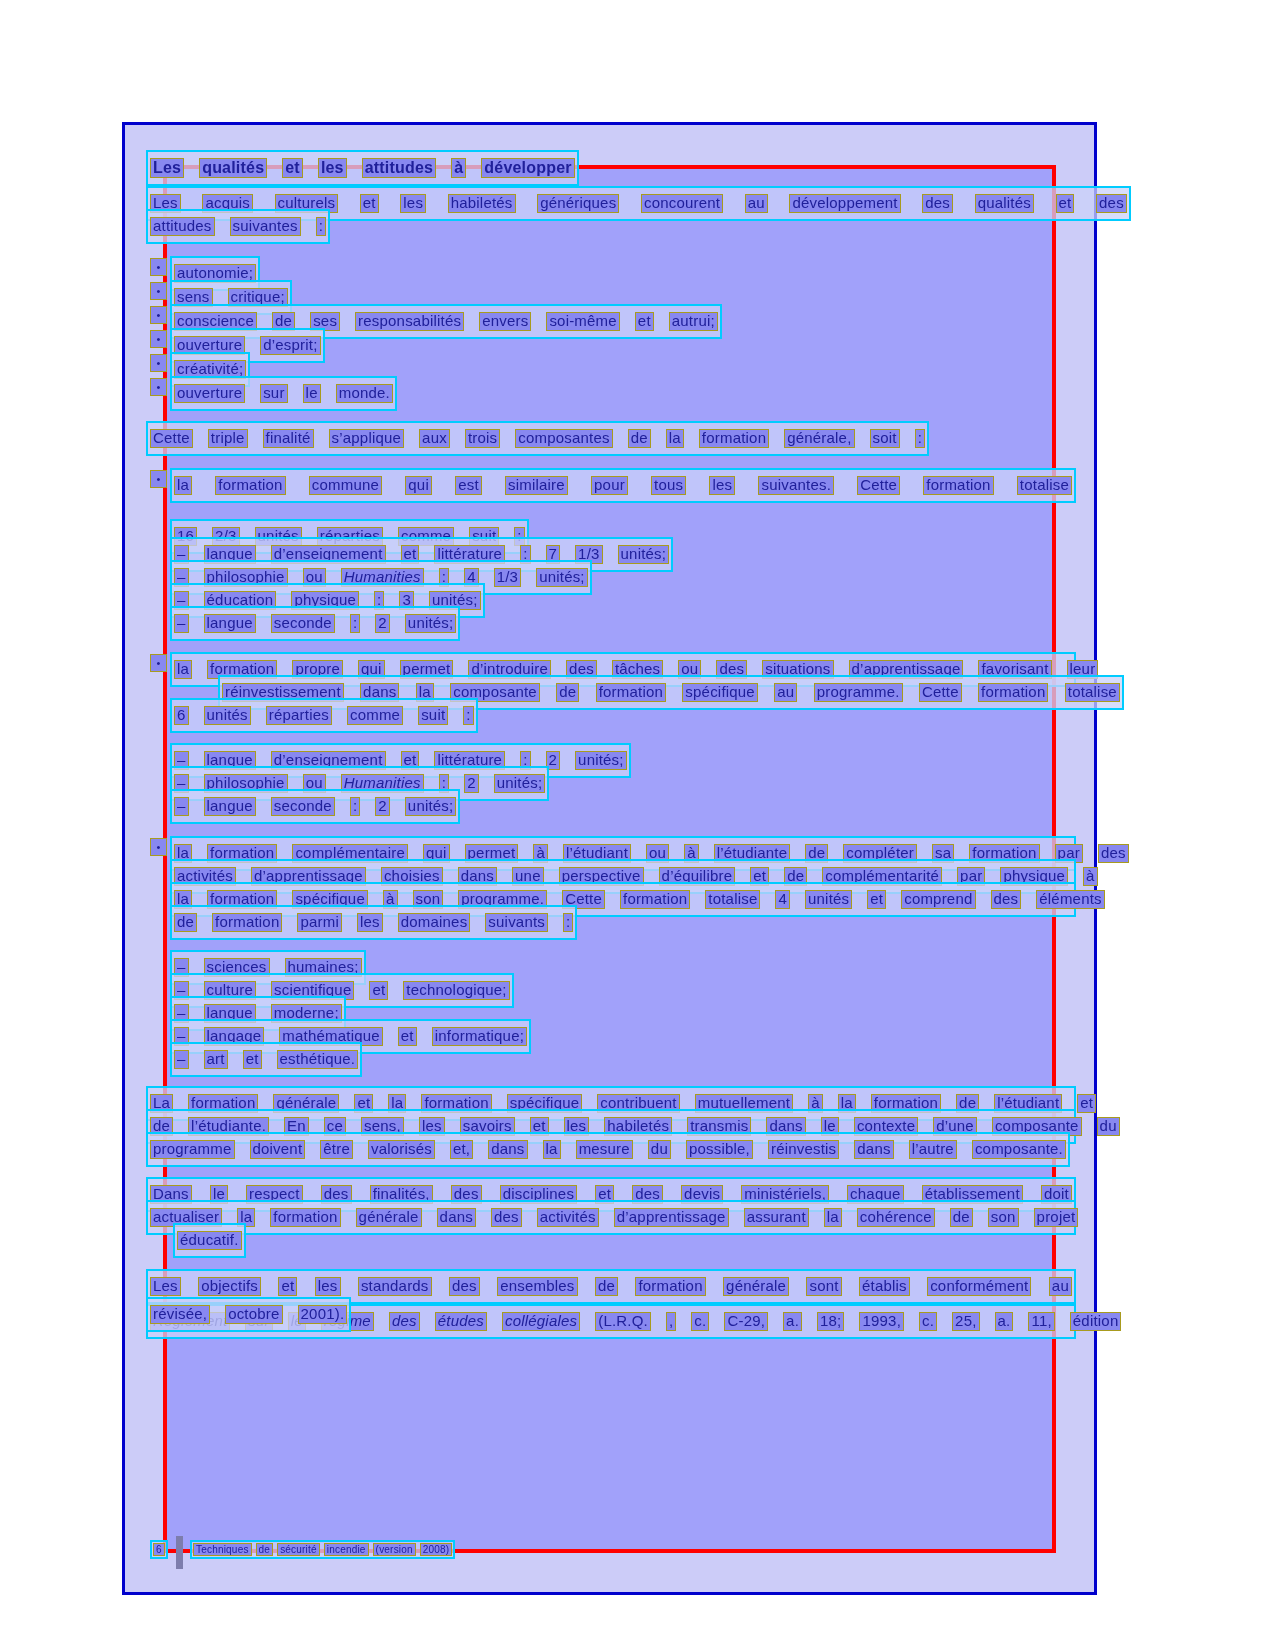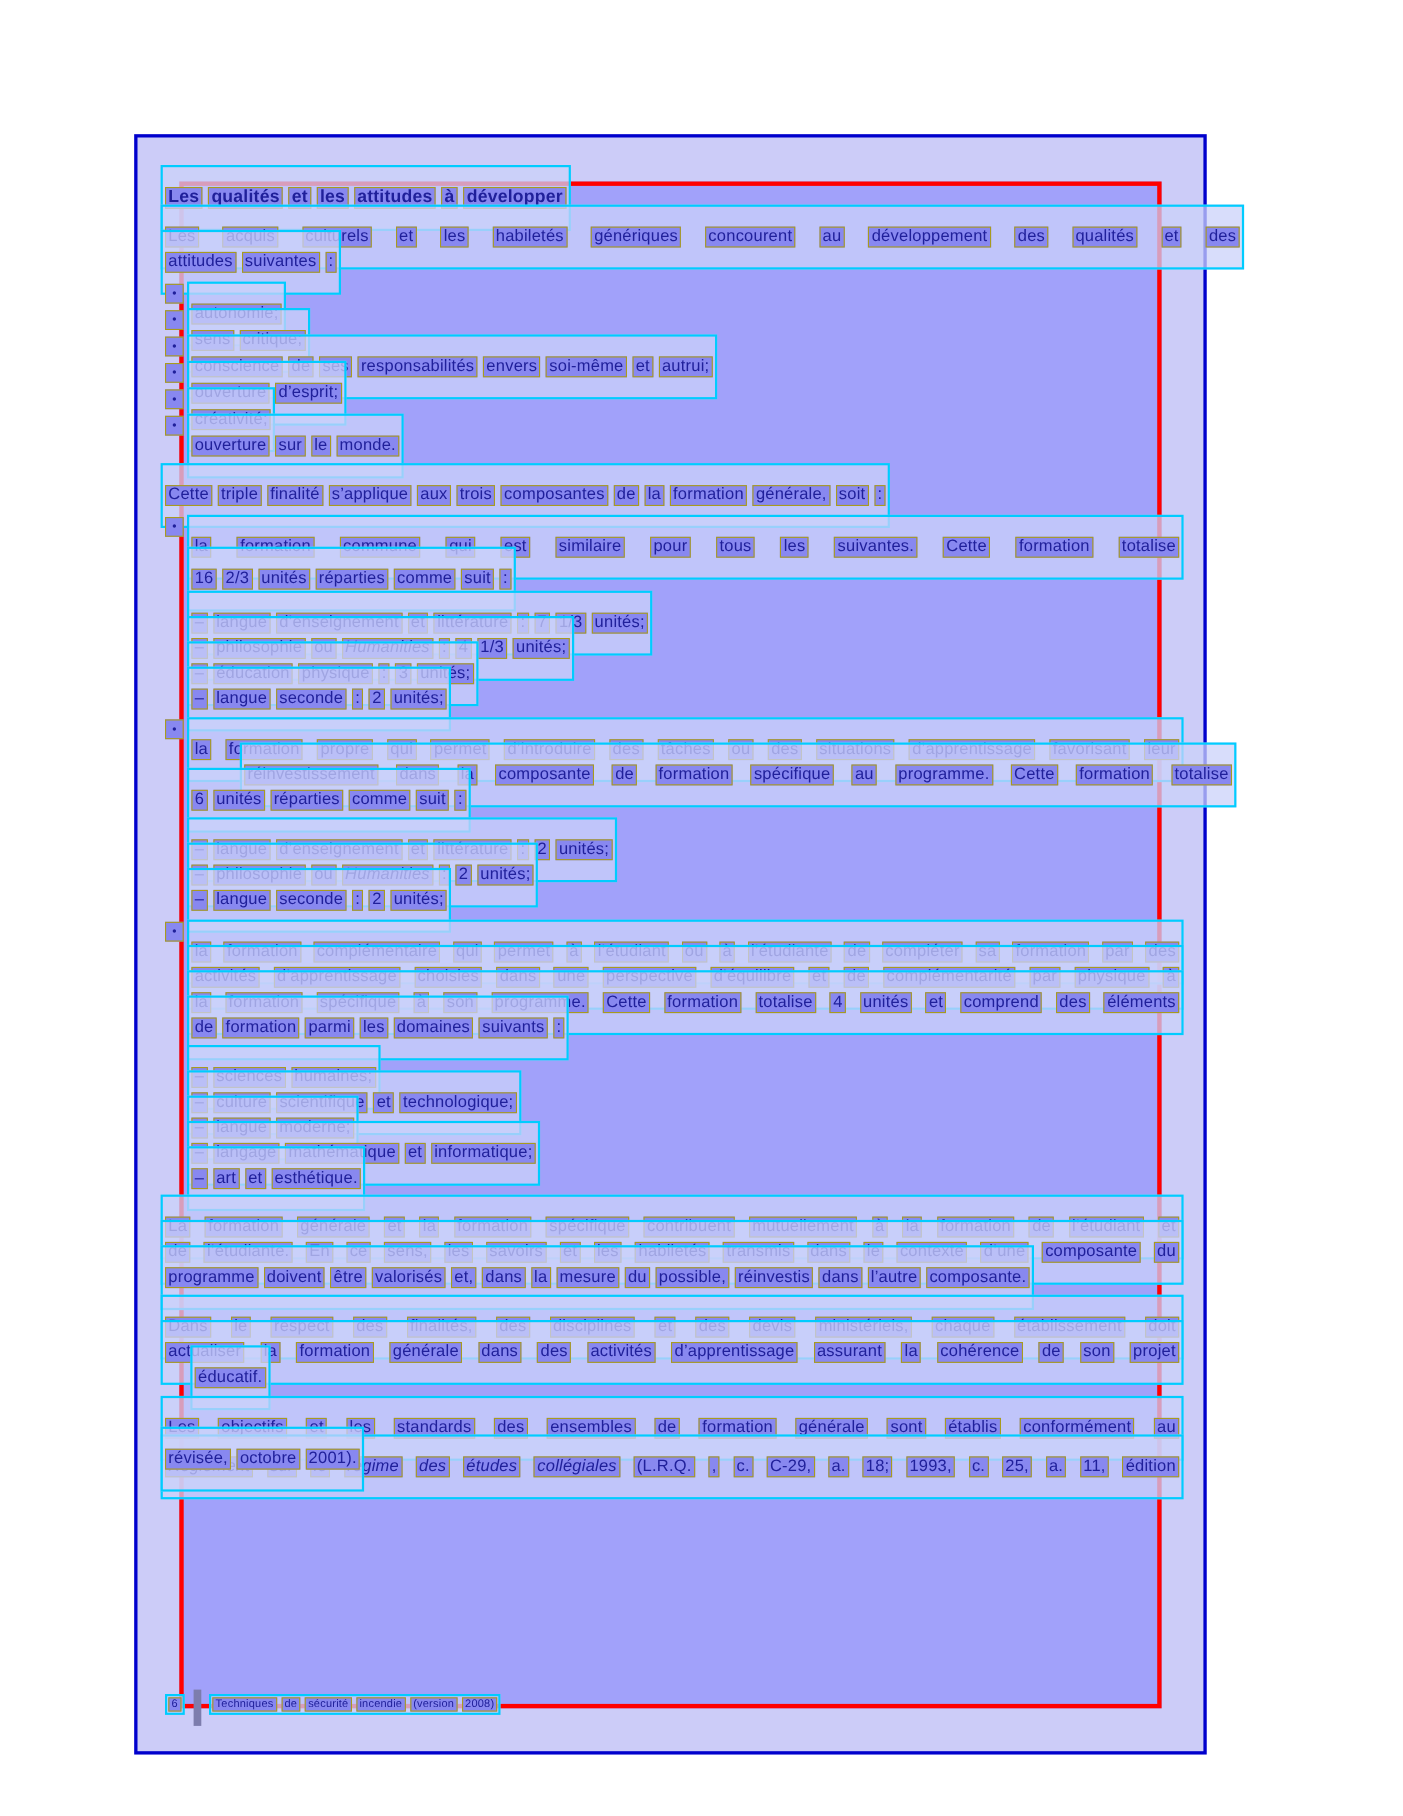--- a/index.html
+++ b/index.html
@@ -17,24 +17,24 @@
   .region{
     position:absolute;left:163px;top:165px;width:893px;height:1388px;
     background:var(--region-bg,#a1a1fa);
     border:4px solid var(--region-border,#ff0000);
     box-sizing:border-box;
     z-index:1;
   }
   .layer{position:absolute;left:0;top:0;width:1275px;height:1651px;z-index:2;}
   .ocr-line{
     position:absolute;
-    display:inline-flex;gap:5px;align-items:baseline;
+    display:inline-flex;gap:15px;align-items:baseline;
     border:2px solid var(--line-box-border,#00ccff);
     background:rgba(203,209,250,0.75);
-    padding:18px 2px;
+    padding:6px 2px;
     font-size:15px;letter-spacing:0.2px;line-height:1.12;
     color:var(--text,#20209a);
     white-space:nowrap;
   }
   .ocr-line.just{display:flex;justify-content:space-between;}
   .w{
     background:var(--word-box-fill,#8888f0);
     border:1px solid var(--word-box-border,#a89b1e);
     padding:0 2px;
     display:inline-block;
@@ -149,21 +149,21 @@
       <span class="w">similaire</span>
       <span class="w">pour</span>
       <span class="w">tous</span>
       <span class="w">les</span>
       <span class="w">suivantes.</span>
       <span class="w">Cette</span>
       <span class="w">formation</span>
       <span class="w">totalise</span>
     </div>
     <span class="w marker" style="left: 150px; top: 470px;">•</span>
-    <div class="ocr-line" style="left: 170px; top: 497px; text-align: center;">
+    <div class="ocr-line" style="left: 170px; top: 519px; text-align: center;">
       <span class="w">16</span>
       <span class="w">2/3</span>
       <span class="w">unités</span>
       <span class="w">réparties</span>
       <span class="w">comme</span>
       <span class="w">suit</span>
       <span class="w">:</span>
     </div>
     <div class="ocr-line" style="left: 170px; top: 537px;">
       <span class="w">–</span>

